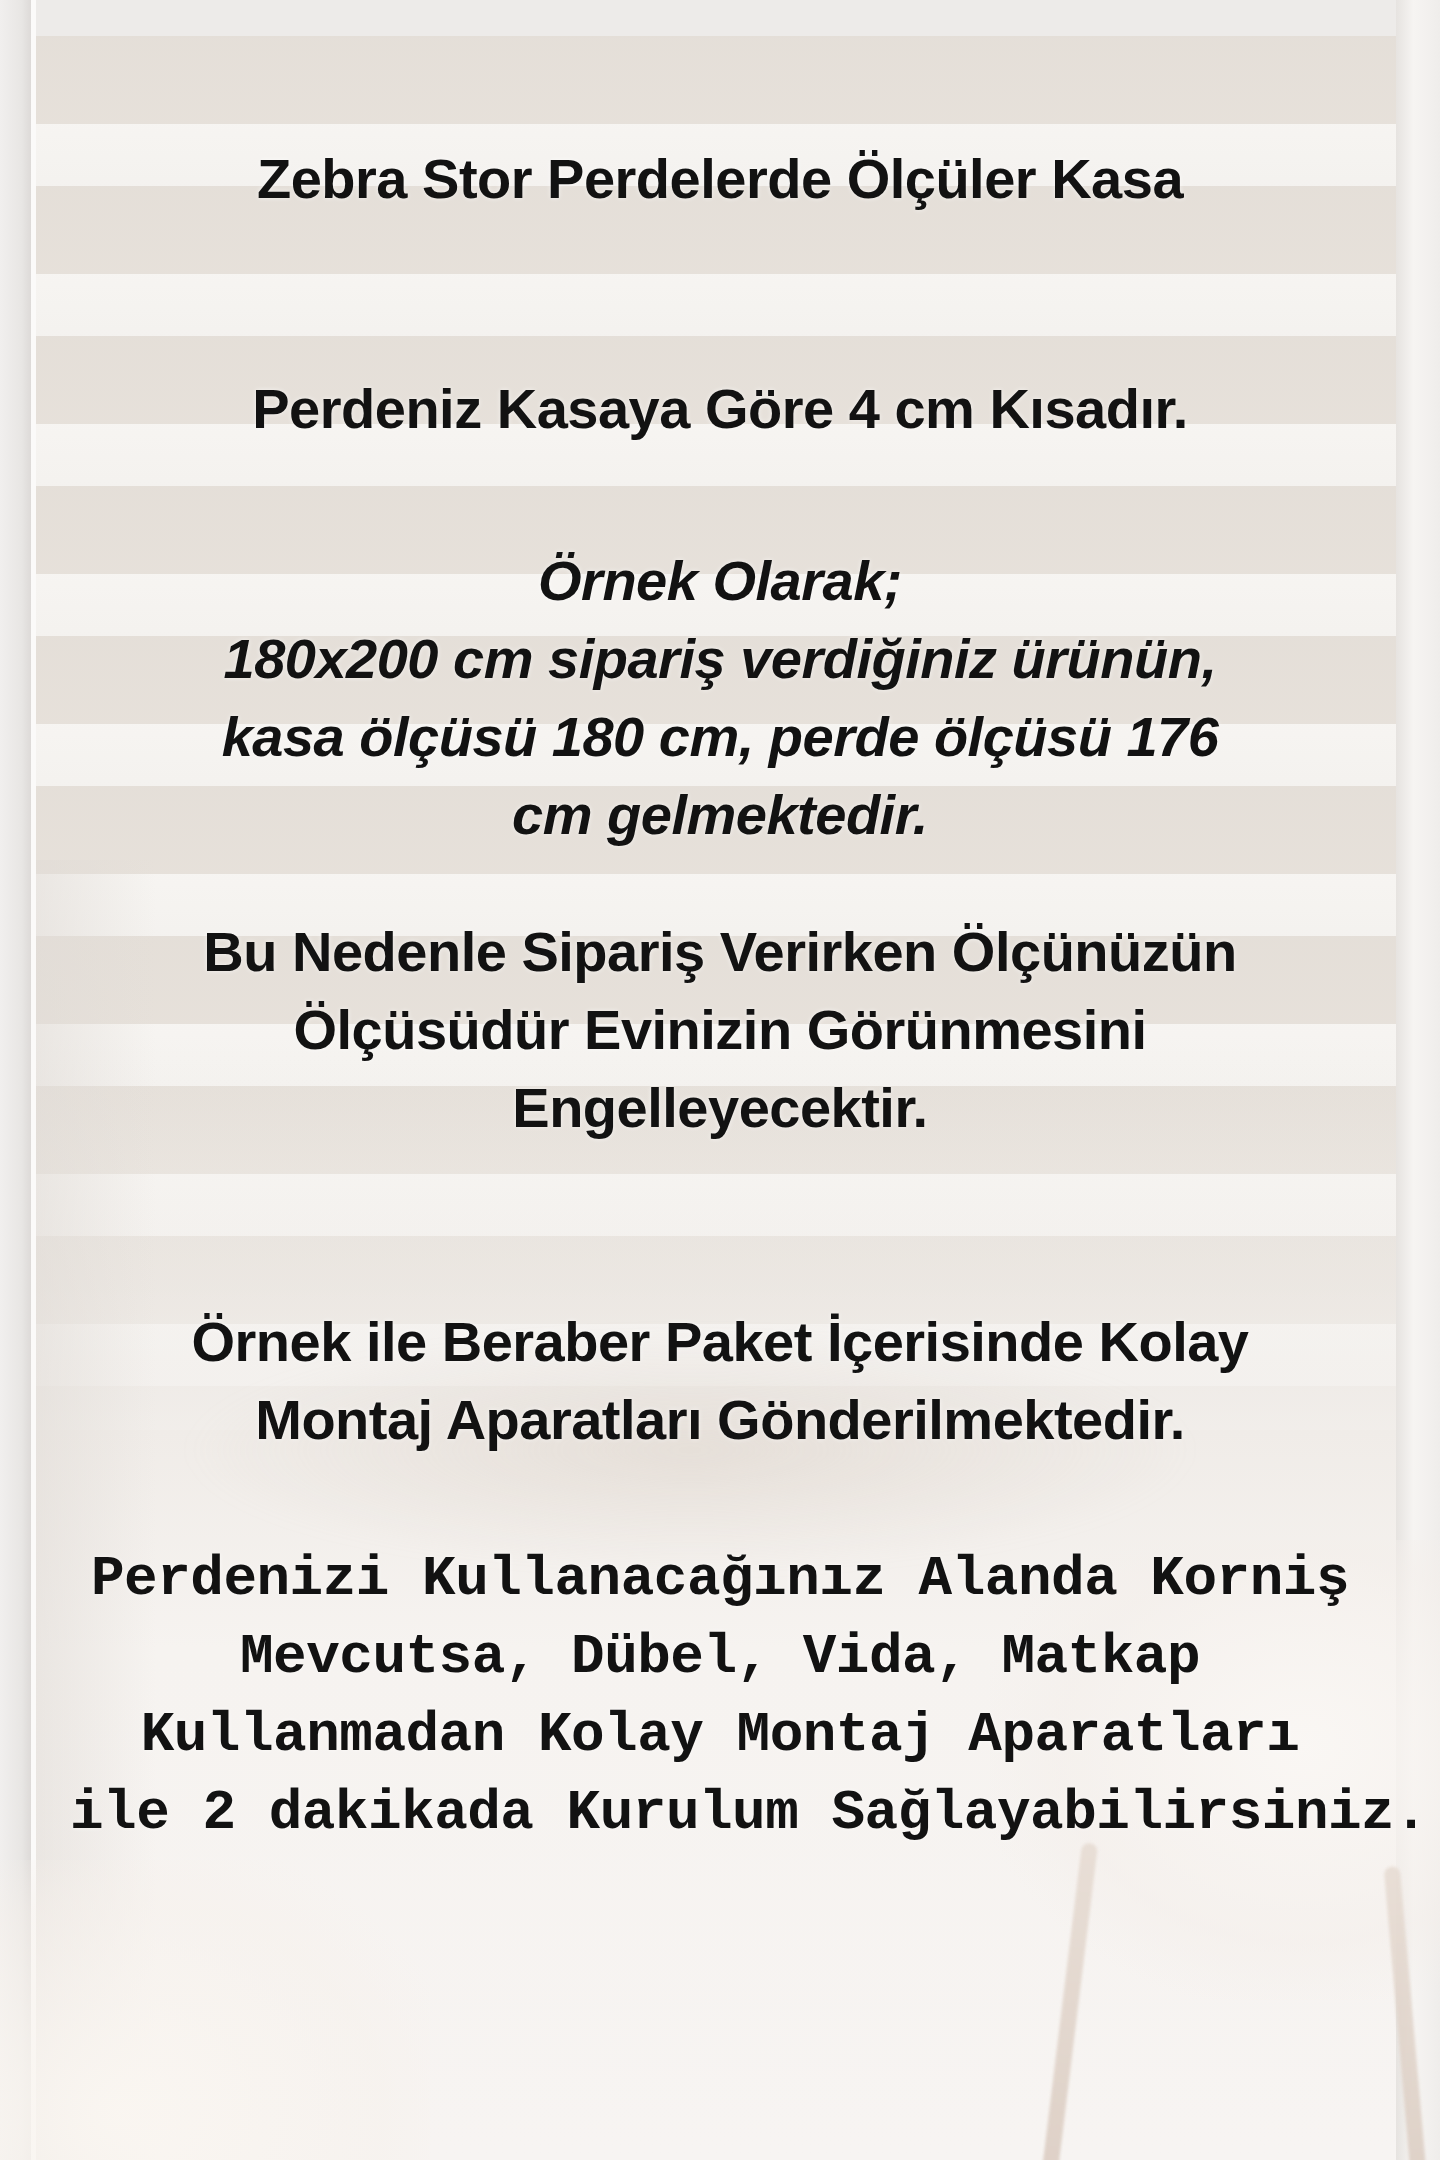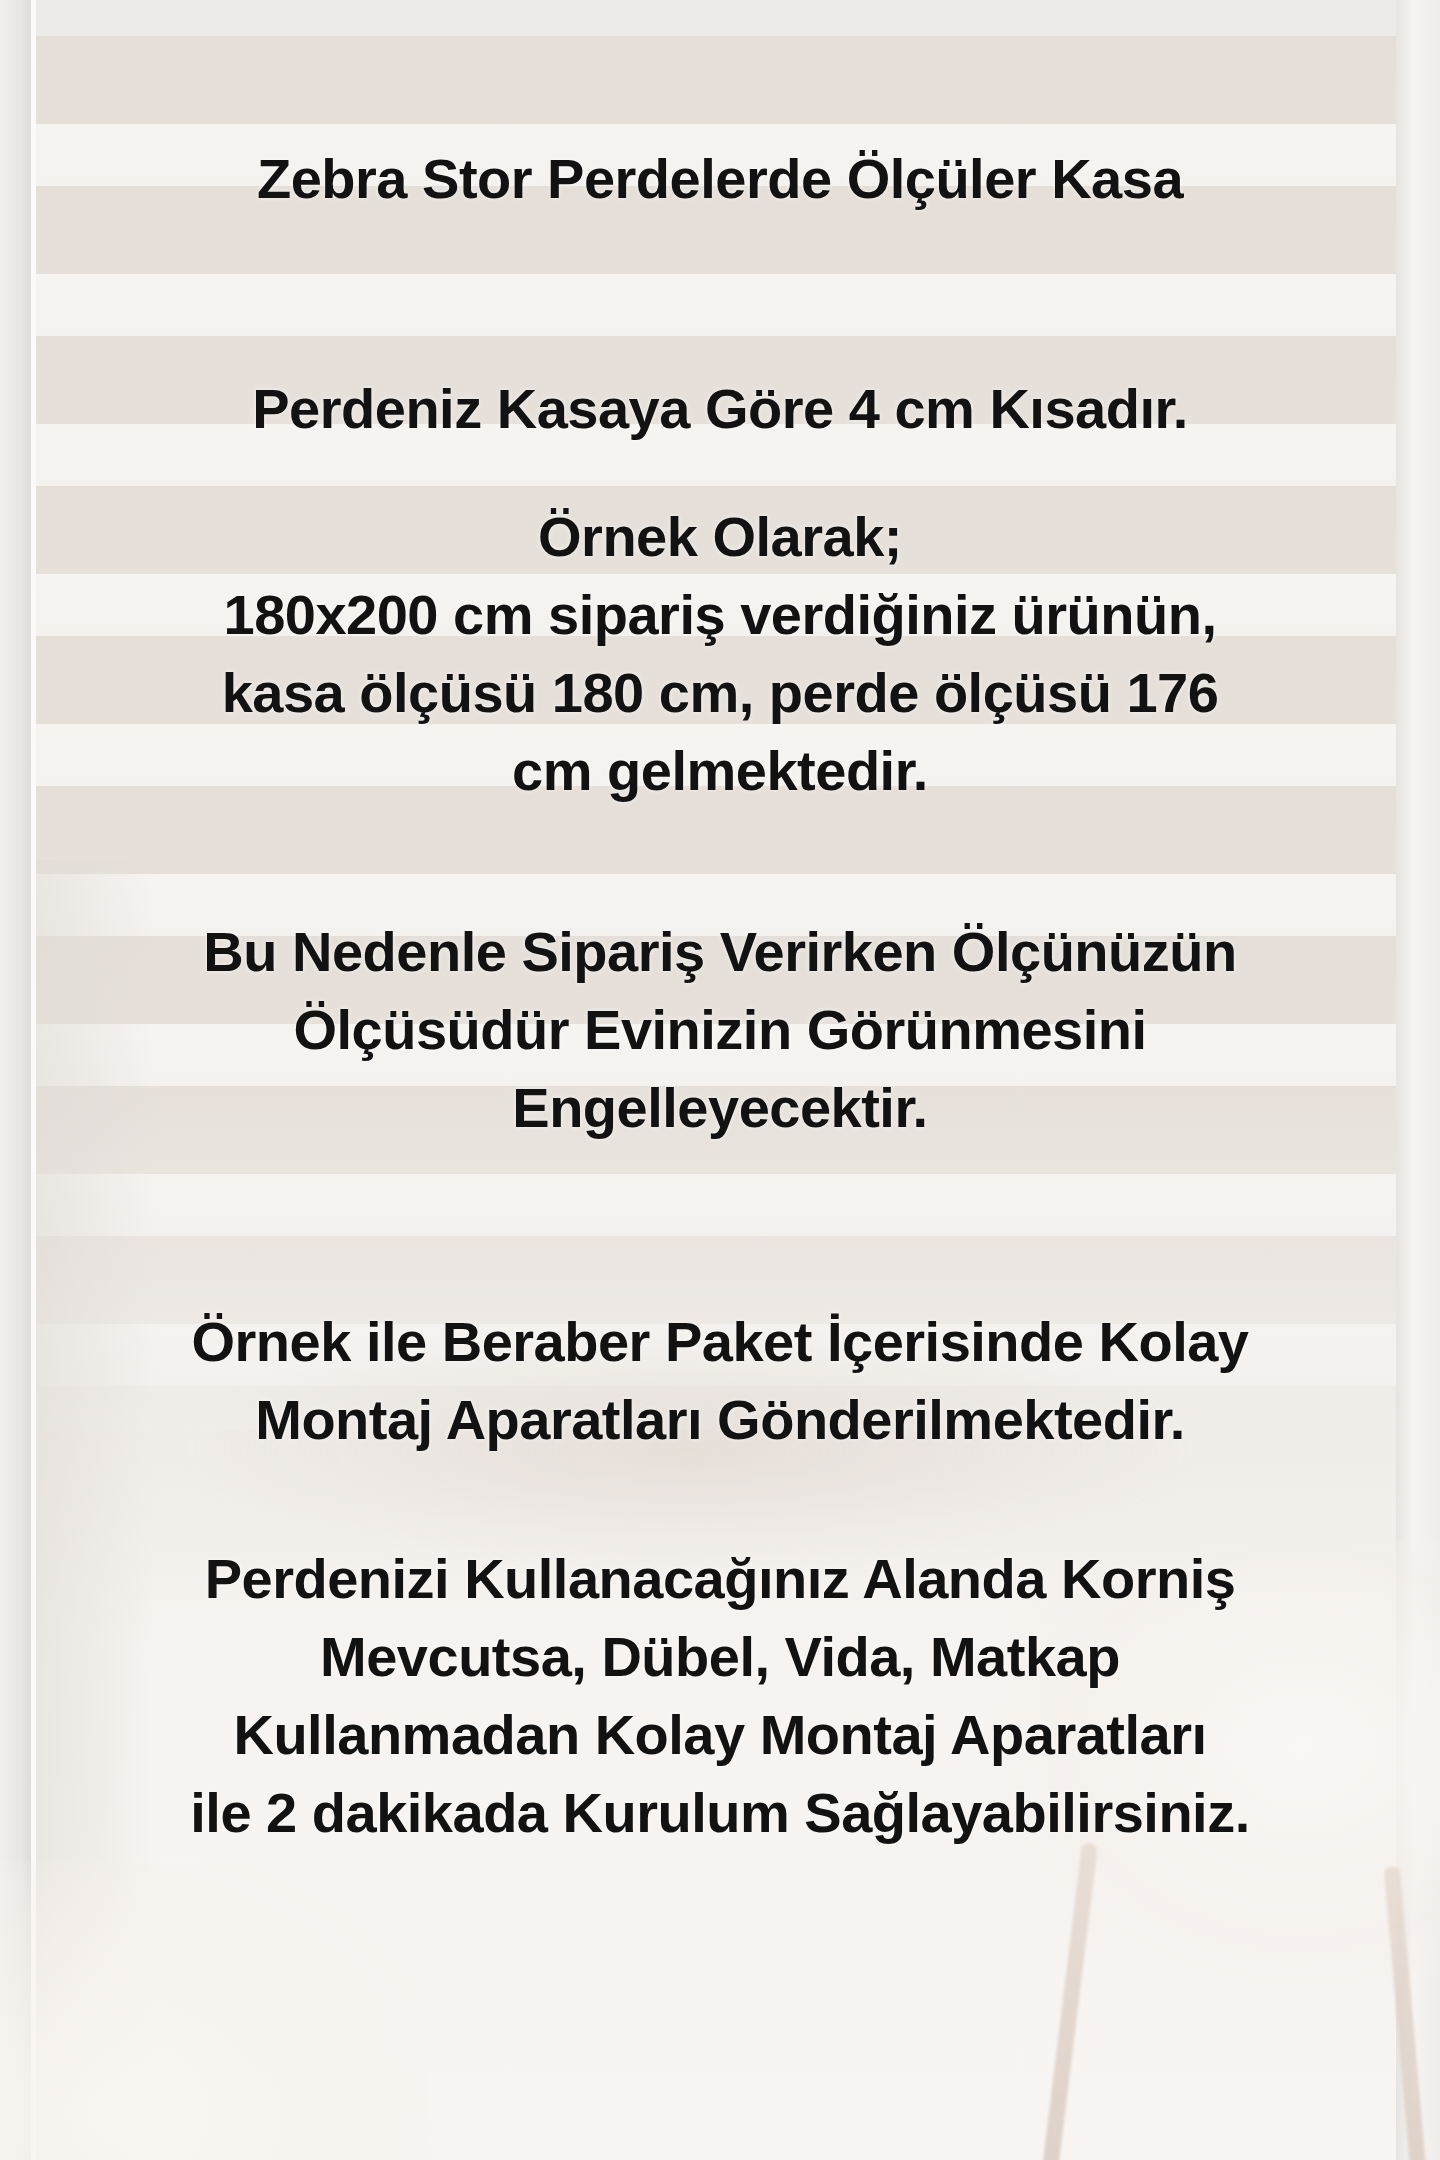--- a/index.html
+++ b/index.html
@@ -78,24 +78,24 @@
   .para {
     position: absolute; left: 70px; width: 1300px;
     margin: 0; text-align: center;
     font-weight: 700; font-size: 56px; line-height: 78px;
     letter-spacing: -0.5px; color: #121212;
     text-shadow: 0 0 5px rgba(255,255,255,0.65);
   }
   .para .line { display: block; white-space: nowrap; }
   .para-1 { top: 140px; }
   .para-2 { top: 370px; }
-  .para-3 { top: 498px; }
+  .para-3 { top: 542px; font-style: italic; }
   .para-4 { top: 913px; }
   .para-5 { top: 1303px; }
-  .para-6 { top: 1540px; }
+  .para-6 { top: 1540px; font-family: Liberation Mono, monospace; }
 </style>
 </head>
 <body>
 
 <div class="bg-layer blind-topband"></div>
 <div class="bg-layer blind-stripes"></div>
 <div class="bg-layer blind-fade"></div>
 <div class="bg-layer floor"></div>
 <div class="bg-layer sill-shadow"></div>
 <div class="bg-layer left-wall-shade"></div>

